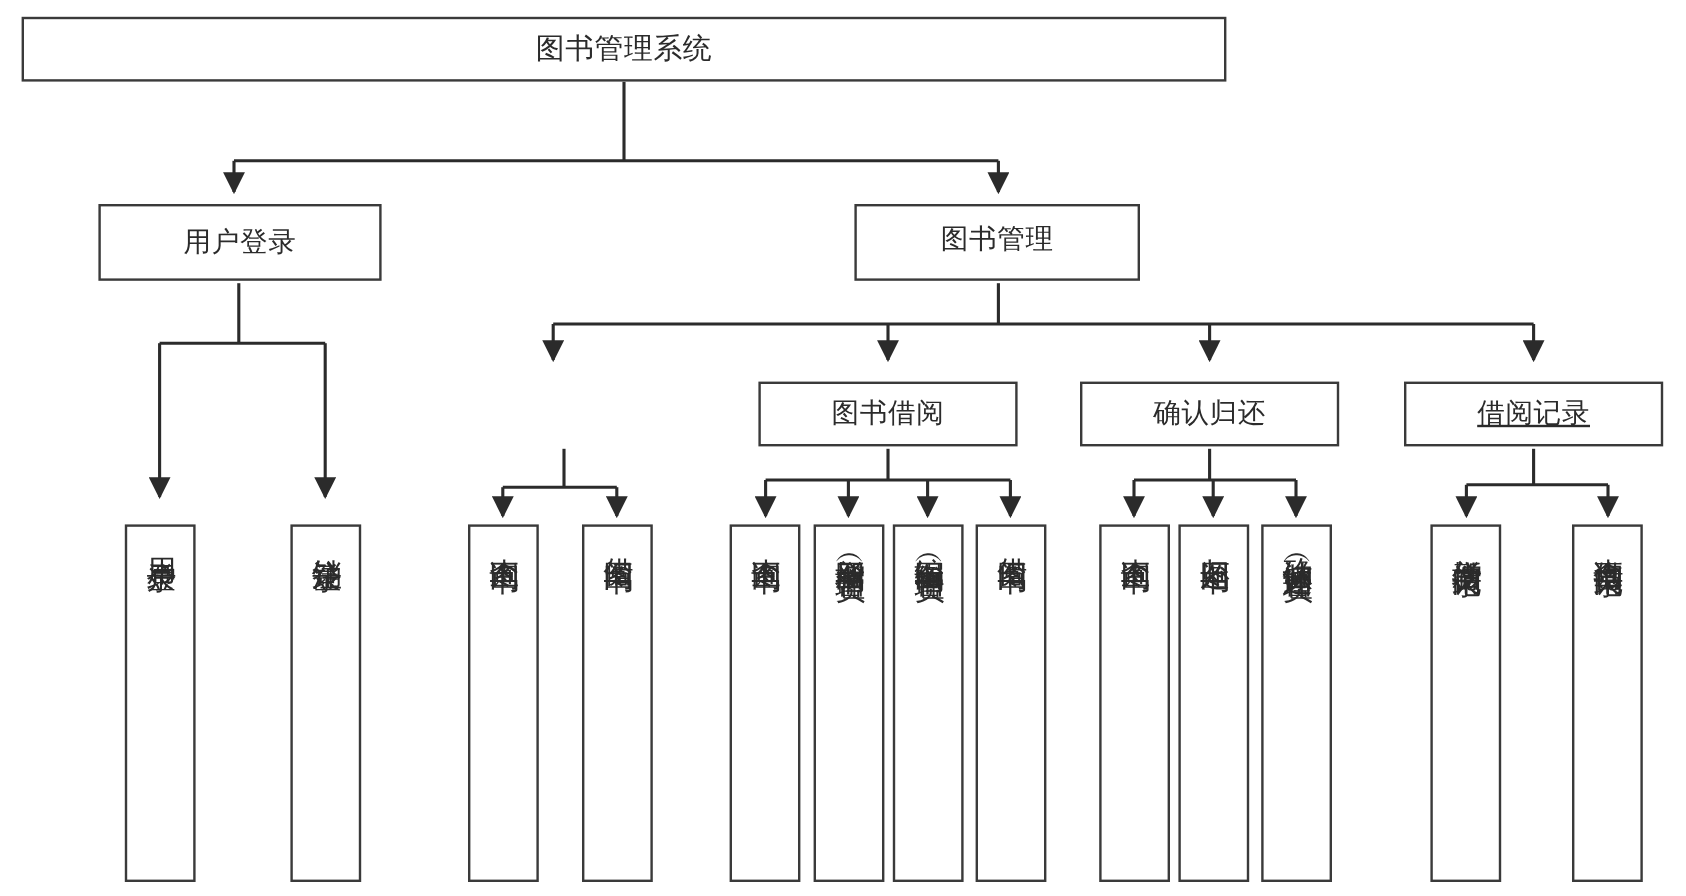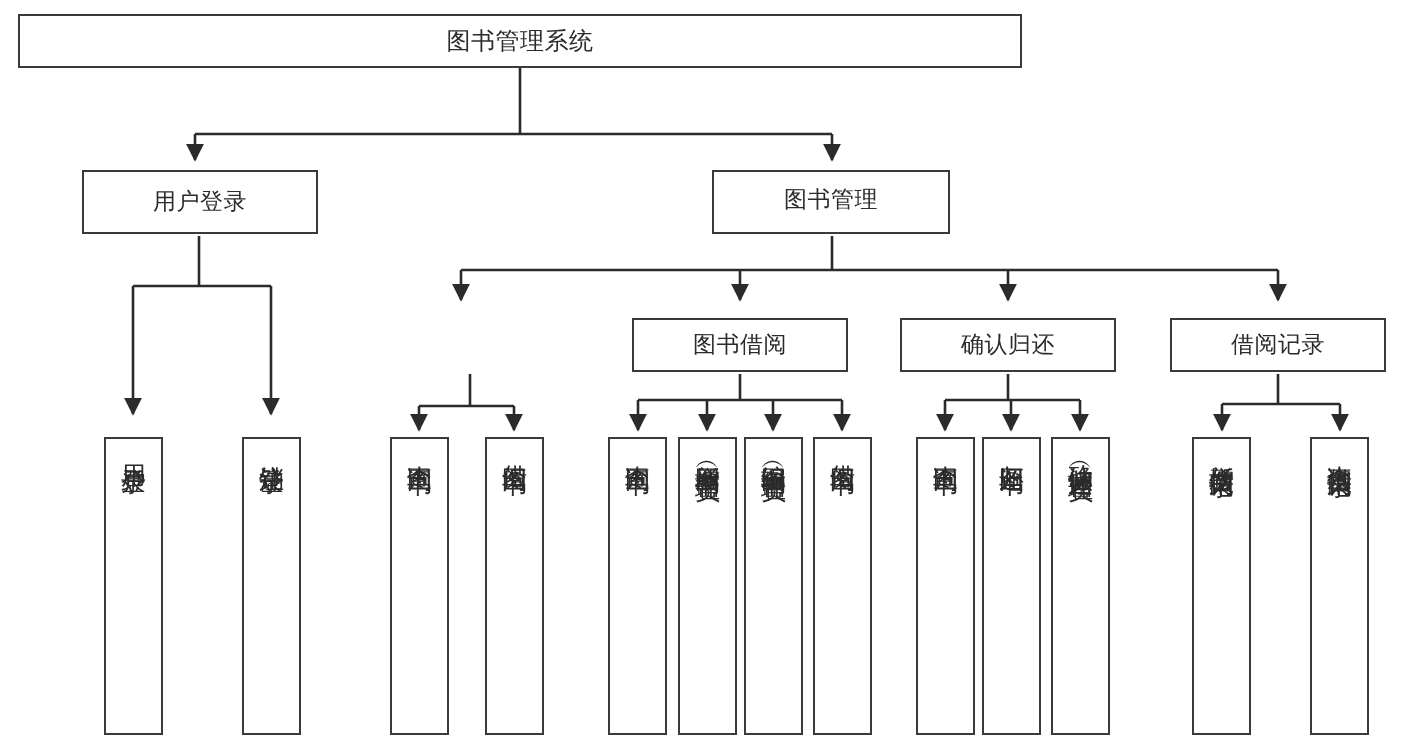--- a/index.html
+++ b/index.html
@@ -136,21 +136,21 @@
   <div class="node horiz" style="left:712px; top:170px; width:238px; height:64px;font-family:Liberation Mono, monospace;">
     <span class="label">图书管理</span>
   </div>
 
   <div class="node horiz" style="left:632px; top:318px; width:216px; height:54px;">
     <span class="label">图书借阅</span>
   </div>
   <div class="node horiz" style="left:900px; top:318px; width:216px; height:54px;">
     <span class="label">确认归还</span>
   </div>
-  <div class="node horiz" style="left:1170px; top:318px; width:216px; height:54px;">
+  <div class="node horiz" style="left:1170px; top:318px; width:216px; height:54px;text-decoration:underline;">
     <span class="label">借阅记录</span>
   </div>
 
   <div class="node vert" style="left:104px; top:437px; width:59px; height:298px;">
     <span class="label">用户登录</span>
   </div>
   <div class="node vert" style="left:242px; top:437px; width:59px; height:298px;">
     <span class="label">注销登录</span>
   </div>
 

